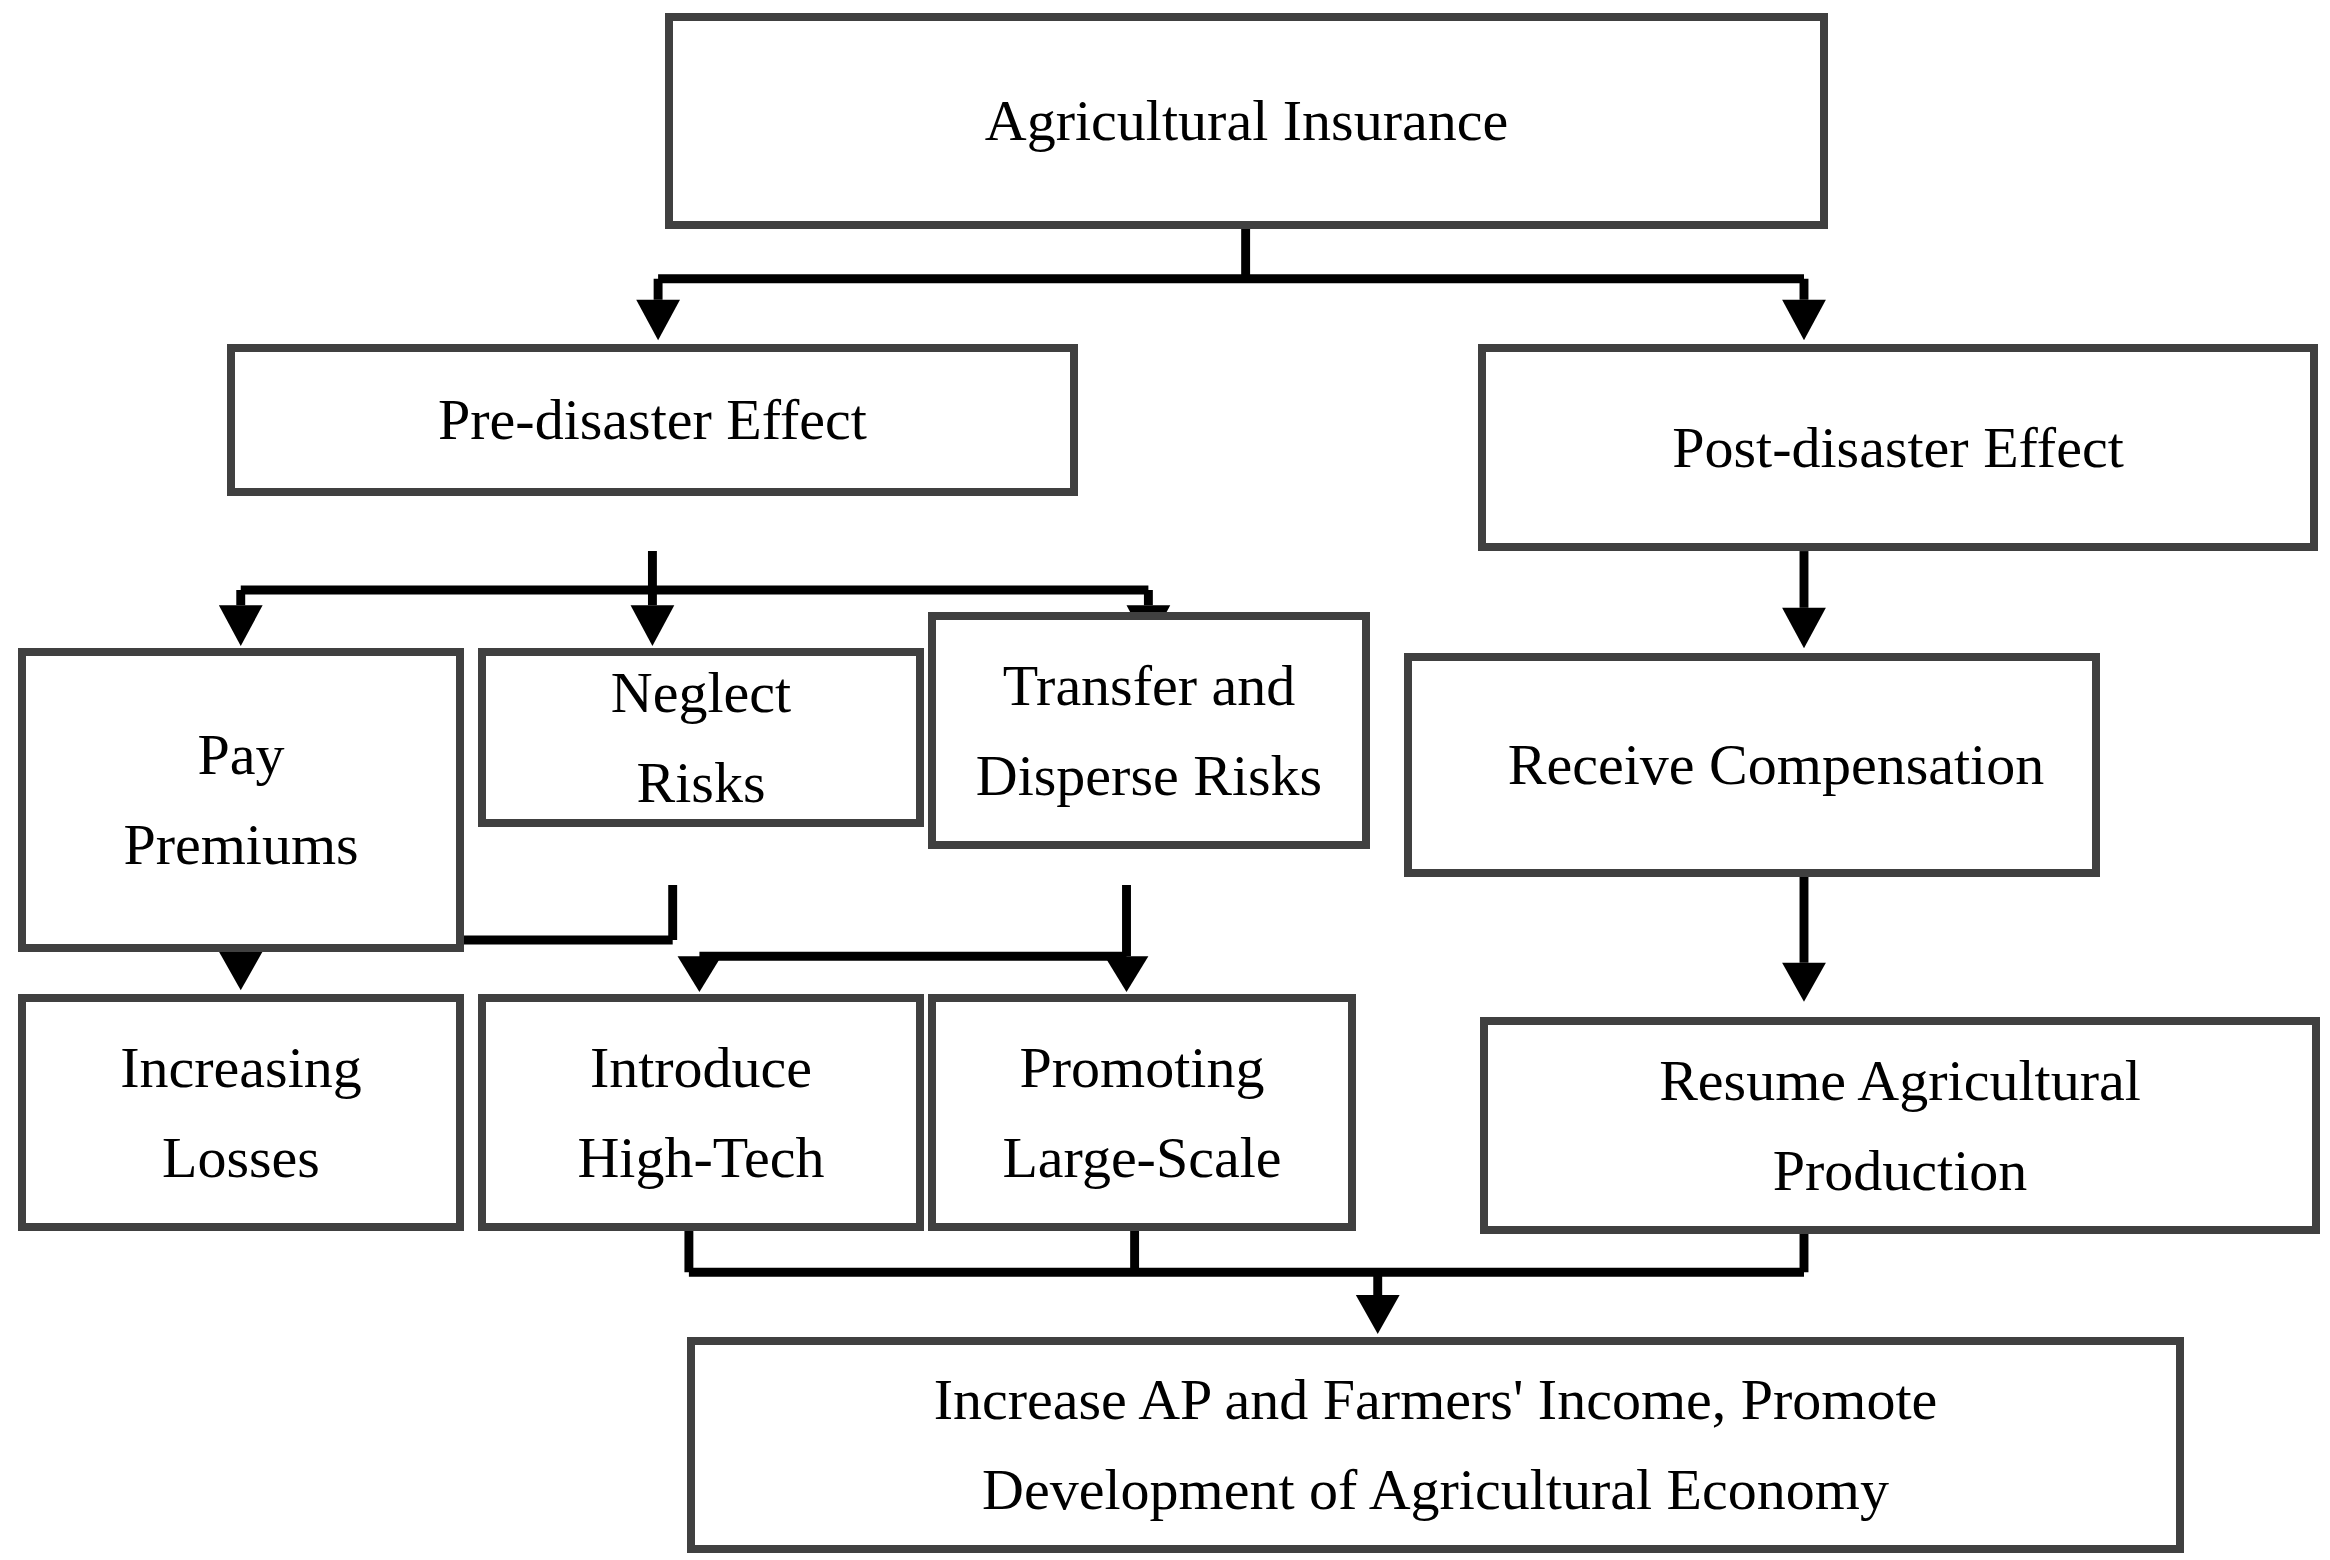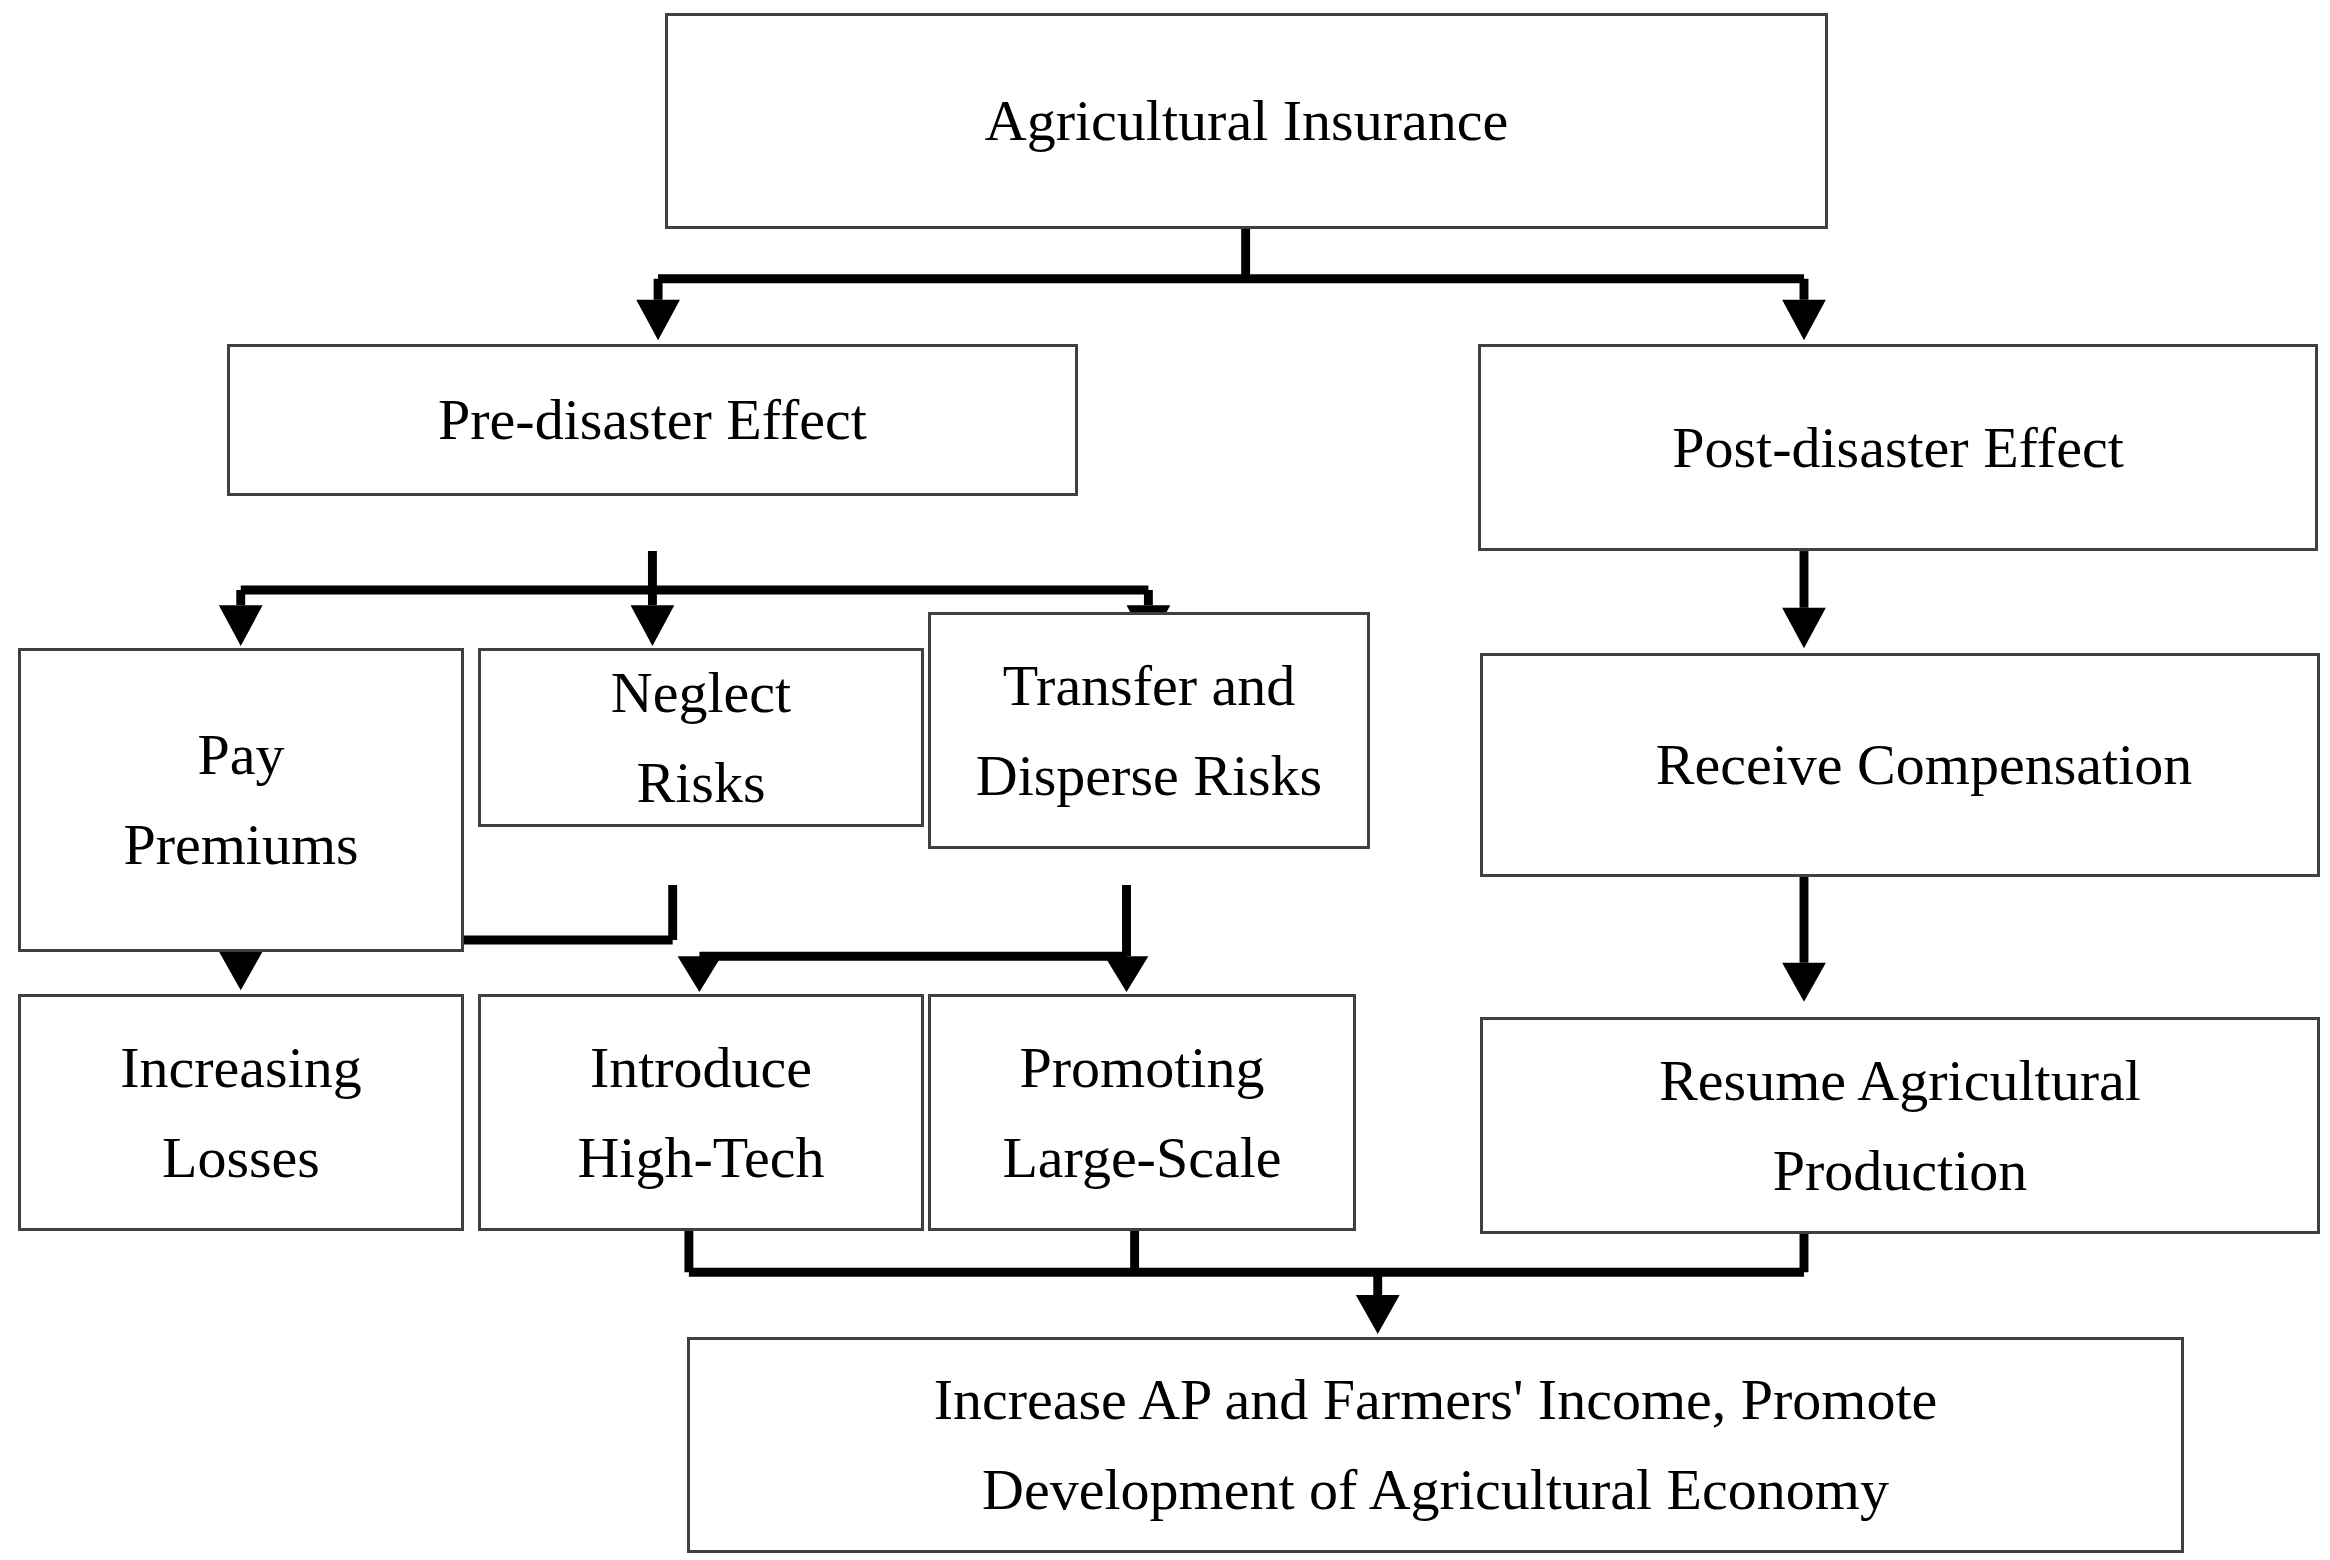--- a/index.html
+++ b/index.html
@@ -28,40 +28,40 @@
     stroke-width: 11;
     fill: none;
   }
   .wires polygon {
     fill: #000000;
     stroke: none;
   }
   .node {
     position: absolute;
     box-sizing: border-box;
-    border: 3px solid #404040;
+    border: 8px solid #404040;
     background: #ffffff;
     display: flex;
     align-items: center;
     justify-content: center;
     text-align: center;
     font-size: 58px;
     line-height: 1.55;
   }
   .node span {
     white-space: pre-line;
     display: block;
   }
   .n-insurance   { left: 665px;  top: 13px;   width: 1163px; height: 216px; }
   .n-pre         { left: 227px;  top: 344px;  width: 851px; height: 152px; }
   .n-post        { left: 1478px; top: 344px;  width: 840px; height: 207px; }
   .n-pay         { left: 18px;   top: 648px;  width: 446px;  height: 304px; }
   .n-neglect     { left: 478px;  top: 648px;  width: 446px;  height: 179px; }
   .n-transfer    { left: 928px; top: 612px;  width: 442px;  height: 237px; }
-  .n-receive     { left: 1480px; top: 653px;  width: 840px; height: 224px; padding-left: 48px; }
+  .n-receive     { left: 1404px; top: 653px;  width: 696px; height: 224px; padding-left: 48px; }
   .n-losses      { left: 18px;   top: 994px; width: 446px;  height: 237px; }
   .n-hightech    { left: 478px;  top: 994px; width: 446px;  height: 237px; }
   .n-largescale  { left: 928px; top: 994px; width: 428px;  height: 237px; }
   .n-resume      { left: 1480px; top: 1005px; width: 840px; height: 217px; margin-top: 12px; }
   .n-final       { left: 687px;  top: 1337px; width: 1497px; height: 216px; }
 </style>
 </head>
 <body>
 
 <div class="stage">

